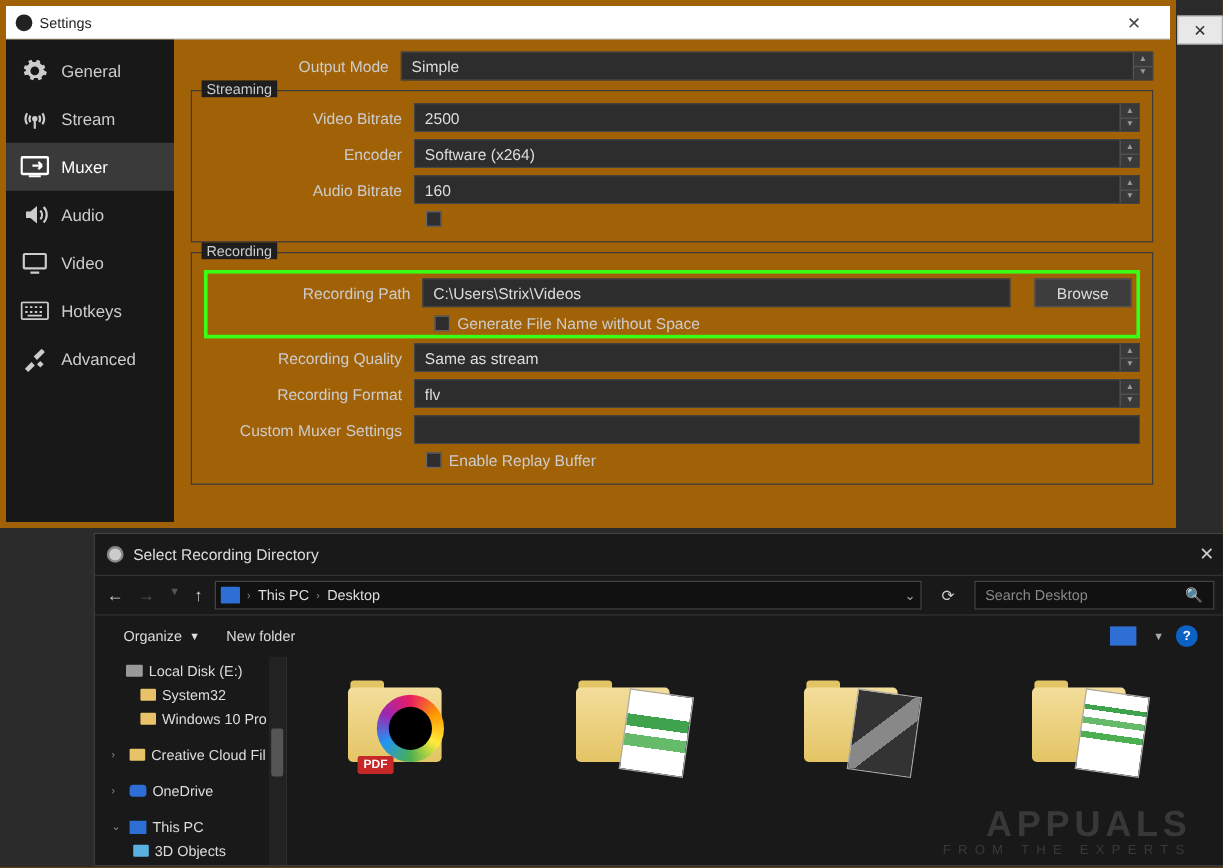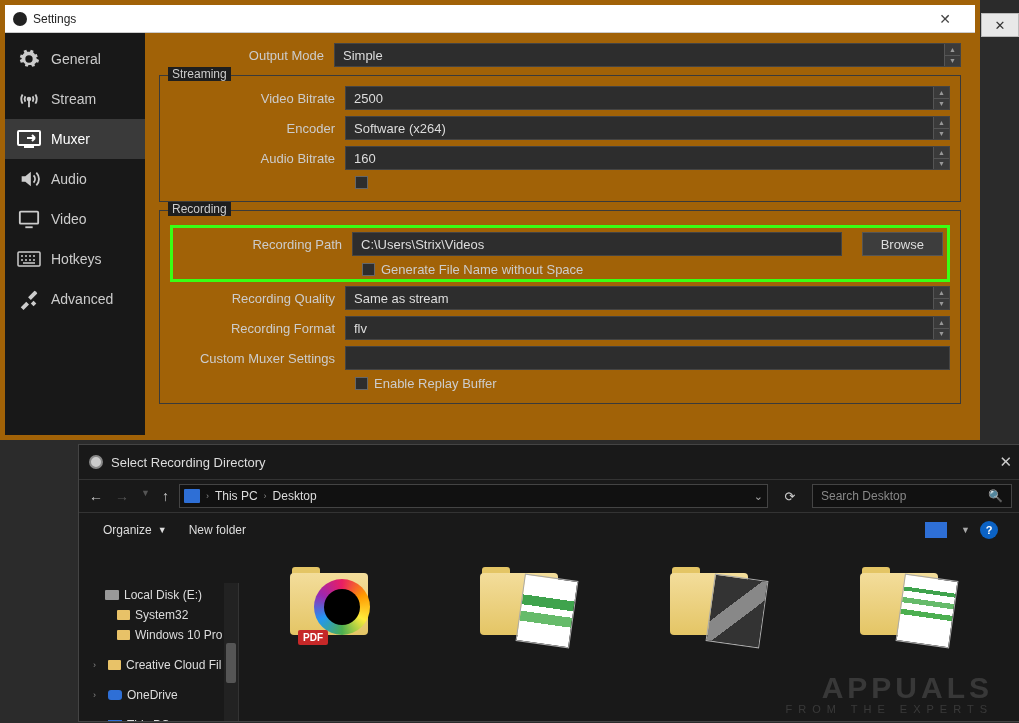--- a/index.html
+++ b/index.html
@@ -58,21 +58,21 @@
 .breadcrumb .refresh { margin-left: auto; color: #aaa; font-size: 11px; }
 .refresh-btn { width: 24px; height: 24px; display: flex; align-items: center; justify-content: center; color: #ccc; }
 .searchbox { width: 200px; background: #111; border: 1px solid #444; height: 24px; display: flex; align-items: center; padding: 0 8px; color: #888; font-size: 12px; justify-content: space-between; }
 
 .picker-toolbar { height: 34px; display: flex; align-items: center; padding: 0 24px; gap: 22px; font-size: 12px; }
 .organize { display: flex; align-items: center; gap: 6px; }
 .help-icon { margin-left: auto; width: 18px; height: 18px; border-radius: 50%; background: #0b62c4; color: #fff; display: flex; align-items: center; justify-content: center; font-size: 11px; font-weight: bold; }
 .view-icon { width: 22px; height: 16px; background: #2e6fd6; margin-right: 4px; }
 
 .picker-body { display: flex; height: calc(100% - 102px); }
-.tree { width: 160px; border-right: 1px solid #333; overflow: hidden; padding: 2px 0; font-size: 12px; position: relative; margin-top: 36px; }
+.tree { width: 160px; border-right: 1px solid #333; overflow: hidden; padding: 2px 0; font-size: 12px; position: relative; }
 .tree-item { display: flex; align-items: center; gap: 5px; padding: 3px 4px 3px 14px; white-space: nowrap; }
 .tree-item .chev { width: 10px; color: #888; font-size: 9px; }
 .tree-item .disk { width: 14px; height: 10px; background: #999; border-radius: 1px; }
 .tree-item .folder { width: 13px; height: 10px; background: #e8c268; border-radius: 1px; }
 .tree-item .cloud { width: 14px; height: 10px; background: #2e6fd6; border-radius: 3px; }
 .tree-item .pc { width: 14px; height: 11px; background: #2e6fd6; }
 .tree-scroll { position: absolute; right: 0; top: 0; bottom: 0; width: 14px; background: #222; }
 .tree-scroll .thumb { position: absolute; left: 2px; right: 2px; top: 60px; height: 40px; background: #555; border-radius: 2px; }
 
 .files { flex: 1; display: flex; gap: 60px; padding: 20px 30px; align-items: flex-start; }

